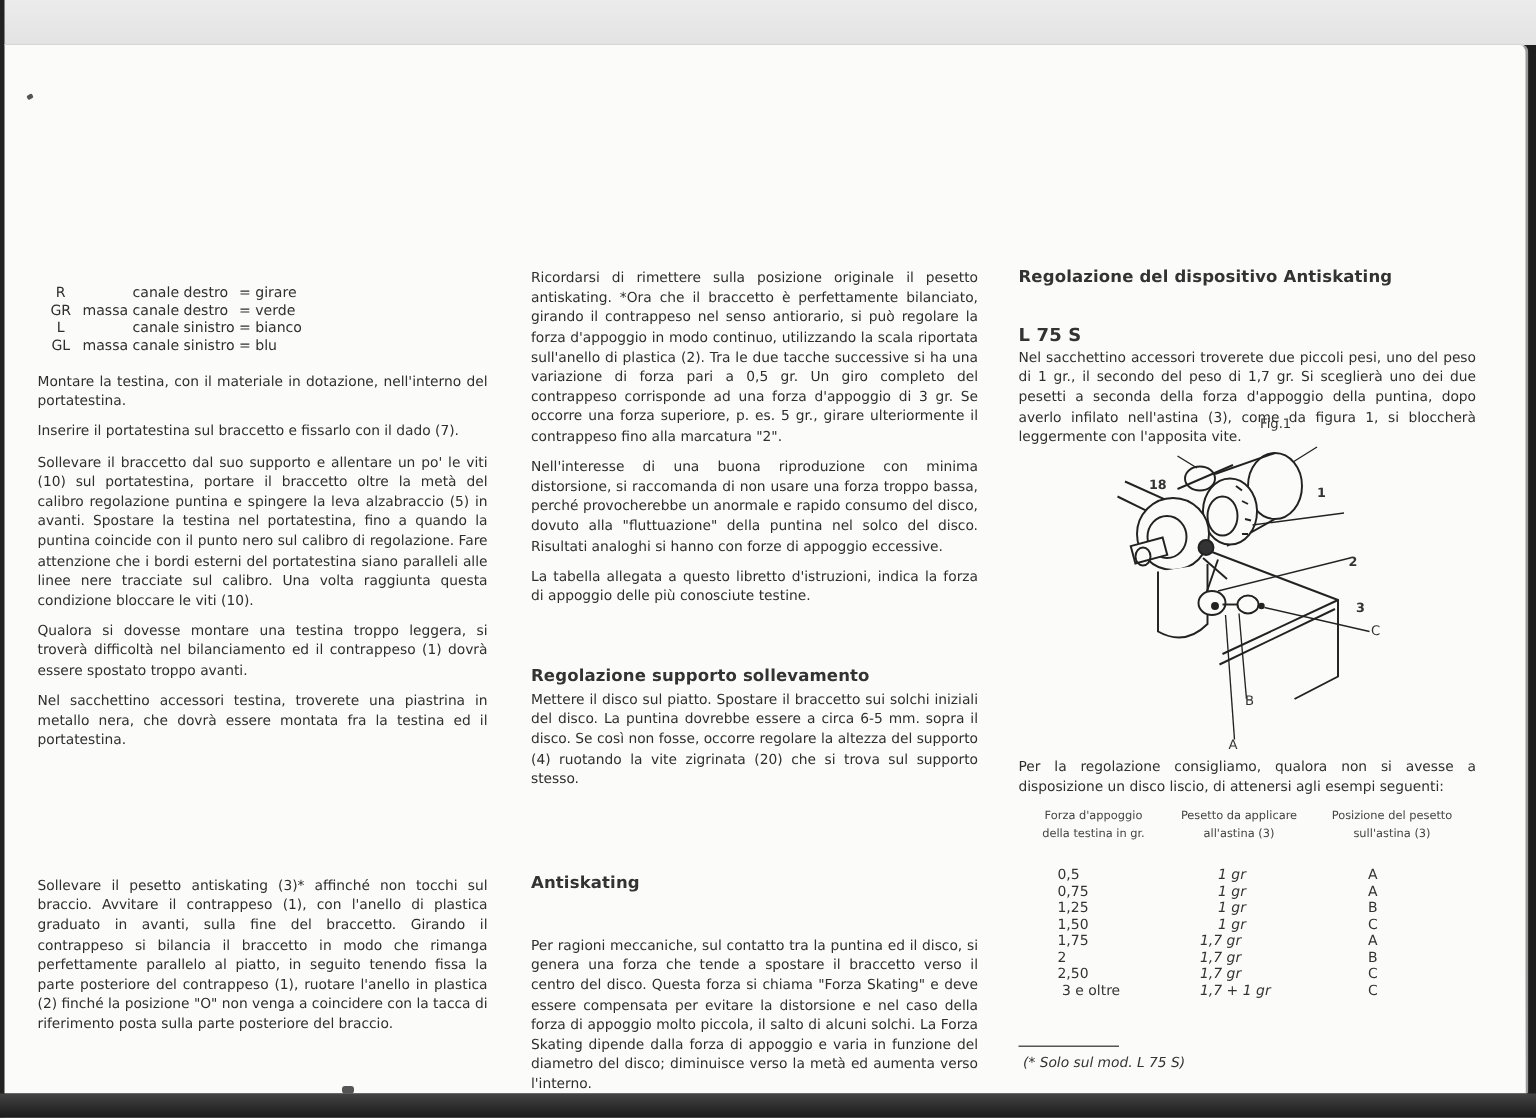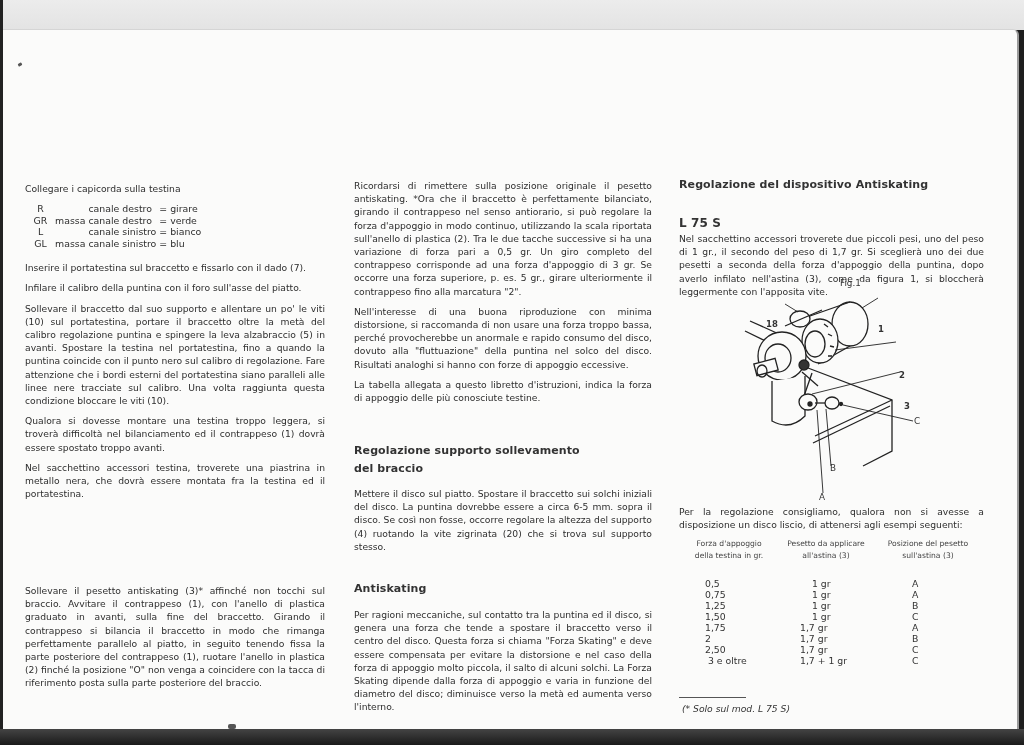--- a/index.html
+++ b/index.html
@@ -25,38 +25,37 @@
   .channel-table td.mass { width: 32px; }
 
   .figure { position: absolute; left: 700px; top: 276px; width: 240px; height: 230px; }
   .fig-label { position: absolute; font-size: 8.5px; color: #333; font-weight: bold; margin-top: 36px; }
   .fig-caption { position: absolute; font-size: 8.8px; color: #333; }
 
   .weights-head { position: absolute; top: 538px; font-size: 7.6px; line-height: 12px; color: #444; text-align: center; }
   .weights-body { position: absolute; left: 705px; top: 578px; font-size: 9.3px; line-height: 11px; color: #333; }
   .wrow { display: flex; height: 11px; }
   .wrow .f { width: 95px; }
-  .wrow .p { width: 112px; text-align: left; padding-left: 0; }
+  .wrow .p { width: 112px; text-align: left; padding-left: 0; font-style: italic; }
   .wrow .s { width: 40px; }
 
   .footnote-rule { position: absolute; left: 679px; top: 697px; width: 67px; border-top: 1px solid #555; }
   .footnote { position: absolute; left: 682px; top: 703px; font-size: 9.2px; font-style: italic; color: #333; }
 </style>
 </head>
 <body>
 
 <div class="top-strip"></div>
 <div class="left-edge"></div>
 <div class="page"></div>
 <div class="bottom-strip"></div>
 <div class="speck"></div>
 <div class="speck2"></div>
 
 <div class="col col1">
-  <p style="margin-bottom:0">Collegare i capicorda sulla testina</p>
   <table class="channel-table">
     <tbody>
       <tr>
         <td class="code">R</td>
         <td class="mass"></td>
         <td>canale destro</td>
         <td>= girare</td>
       </tr>
       <tr>
         <td class="code">GR</td>
@@ -71,42 +70,41 @@
         <td>= bianco</td>
       </tr>
       <tr>
         <td class="code">GL</td>
         <td class="mass">massa</td>
         <td>canale sinistro</td>
         <td>= blu</td>
       </tr>
     </tbody>
   </table>
+  <p>Montare la testina, con il materiale in dotazione, nell'interno del portatestina.</p>
   <p>Inserire il portatestina sul braccetto e fissarlo con il dado (7).</p>
-  <p>Infilare il calibro della puntina con il foro sull'asse del piatto.</p>
   <p>Sollevare il braccetto dal suo supporto e allentare un po' le viti (10) sul portatestina, portare il braccetto oltre la metà del calibro regolazione puntina e spingere la leva alzabraccio (5) in avanti. Spostare la testina nel portatestina, fino a quando la puntina coincide con il punto nero sul calibro di regolazione. Fare attenzione che i bordi esterni del portatestina siano paralleli alle linee nere tracciate sul calibro. Una volta raggiunta questa condizione bloccare le viti (10).</p>
   <p>Qualora si dovesse montare una testina troppo leggera, si troverà difficoltà nel bilanciamento ed il contrappeso (1) dovrà essere spostato troppo avanti.</p>
   <p>Nel sacchettino accessori testina, troverete una piastrina in metallo nera, che dovrà essere montata fra la testina ed il portatestina.</p>
 </div>
 <div class="col" style="left:25px; top:584px; width:300px;">
   <p>Sollevare il pesetto antiskating (3)* affinché non tocchi sul braccio. Avvitare il contrappeso (1), con l'anello di plastica graduato in avanti, sulla fine del braccetto. Girando il contrappeso si bilancia il braccetto in modo che rimanga perfettamente parallelo al piatto, in seguito tenendo fissa la parte posteriore del contrappeso (1), ruotare l'anello in plastica (2) finché la posizione "O" non venga a coincidere con la tacca di riferimento posta sulla parte posteriore del braccio.</p>
 </div>
 
 <div class="col col2">
   <p>Ricordarsi di rimettere sulla posizione originale il pesetto antiskating. *Ora che il braccetto è perfettamente bilanciato, girando il contrappeso nel senso antiorario, si può regolare la forza d'appoggio in modo continuo, utilizzando la scala riportata sull'anello di plastica (2). Tra le due tacche successive si ha una variazione di forza pari a 0,5 gr. Un giro completo del contrappeso corrisponde ad una forza d'appoggio di 3 gr. Se occorre una forza superiore, p. es. 5 gr., girare ulteriormente il contrappeso fino alla marcatura "2".</p>
   <p>Nell'interesse di una buona riproduzione con minima distorsione, si raccomanda di non usare una forza troppo bassa, perché provocherebbe un anormale e rapido consumo del disco, dovuto alla "fluttuazione" della puntina nel solco del disco. Risultati analoghi si hanno con forze di appoggio eccessive.</p>
   <p>La tabella allegata a questo libretto d'istruzioni, indica la forza di appoggio delle più conosciute testine.</p>
 </div>
 <div class="col" style="left:354px; top:442px; width:298px;">
   <h2>Regolazione supporto sollevamento</h2>
-  <h2 style="margin-bottom:9px">del braccio</h2>
   <p>Mettere il disco sul piatto. Spostare il braccetto sui solchi iniziali del disco. La puntina dovrebbe essere a circa 6-5 mm. sopra il disco. Se così non fosse, occorre regolare la altezza del supporto (4) ruotando la vite zigrinata (20) che si trova sul supporto stesso.</p>
 </div>
 <div class="col" style="left:354px; top:580px; width:298px;">
-  <h2 style="margin-bottom:10px">Antiskating</h2>
+  <h2 style="margin-bottom:26px">Antiskating</h2>
   <p>Per ragioni meccaniche, sul contatto tra la puntina ed il disco, si genera una forza che tende a spostare il braccetto verso il centro del disco. Questa forza si chiama "Forza Skating" e deve essere compensata per evitare la distorsione e nel caso della forza di appoggio molto piccola, il salto di alcuni solchi. La Forza Skating dipende dalla forza di appoggio e varia in funzione del diametro del disco; diminuisce verso la metà ed aumenta verso l'interno.</p>
 </div>
 
 <div class="col col3">
   <h2>Regolazione del dispositivo Antiskating</h2>
   <h2 style="font-size:12px;margin-top:20px;">L 75 S</h2>
   <p>Nel sacchettino accessori troverete due piccoli pesi, uno del peso di 1 gr., il secondo del peso di 1,7 gr. Si sceglierà uno dei due pesetti a seconda della forza d'appoggio della puntina, dopo averlo infilato nell'astina (3), come da figura 1, si bloccherà leggermente con l'apposita vite.</p>
 </div>
 
 <div class="figure">

